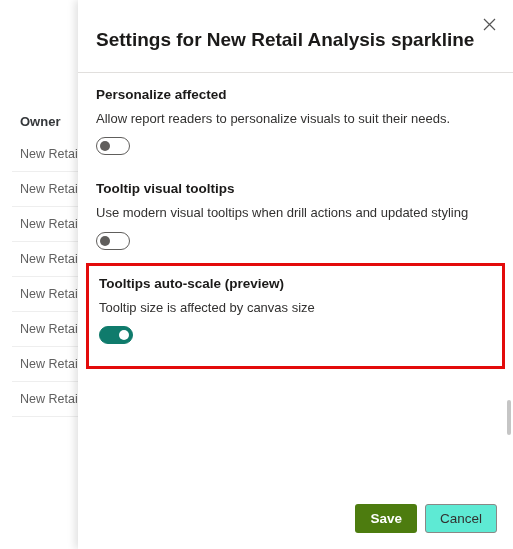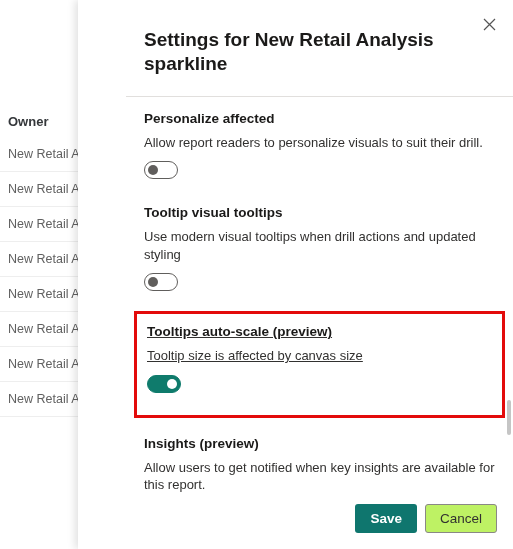--- a/index.html
+++ b/index.html
@@ -7,21 +7,21 @@
       font-family: "Segoe UI", -apple-system, sans-serif;
       width: 513px;
       height: 549px;
       position: relative;
       overflow: hidden;
       background: #fff;
       color: #323130;
     }
     .background-list {
       position: absolute;
-      left: 0;
+      left: 12px;
       top: 110px;
       width: 78px;
       font-size: 13px;
       color: #34373a;
     }
     .bg-header {
       font-weight: 600;
       padding: 4px 8px 8px 8px;
       font-size: 13px;
     }
@@ -36,21 +36,20 @@
     .panel {
       position: absolute;
       left: 78px;
       top: 0;
       right: 0;
       bottom: 0;
       background: #fff;
       box-shadow: -3px 0 8px rgba(0,0,0,0.12);
       display: flex;
       flex-direction: column;
-      padding-left: 48px;
     }
     .panel-header {
       padding: 28px 18px 20px 18px;
       position: relative;
     }
     .panel-title {
       font-size: 19px;
       font-weight: 600;
       color: #1b1a19;
       line-height: 1.25;
@@ -119,44 +118,43 @@
       width: 10px;
       height: 10px;
       border-radius: 50%;
       background: #fff;
       right: 3px;
       top: 3px;
     }
     .highlight-box {
       border: 3px solid #e30b0b;
       padding: 6px 10px 10px 10px;
-      margin: 8px -10px 4px -10px;
-      text-decoration: underline;
+      margin: 1px -10px 4px -10px;
     }
     .panel-footer {
       padding: 10px 16px 16px 16px;
       display: flex;
       justify-content: flex-end;
       gap: 8px;
     }
     .btn {
       padding: 6px 14px;
       font-size: 13.5px;
       border-radius: 3px;
       cursor: pointer;
       font-family: inherit;
       border: 1px solid transparent;
     }
     .btn-primary {
-      background: #0f766e;
+      background: #4d7c0f;
       color: #fff;
       font-weight: 600;
     }
     .btn-secondary {
-      background: #bef264;
+      background: #5eead4;
       color: #323130;
       border: 1px solid #8a8886;
     }
     .scroll-indicator {
       position: absolute;
       right: 2px;
       top: 400px;
       width: 4px;
       height: 35px;
       background: #c5c5c5;
@@ -185,43 +183,38 @@
       <svg width="13" height="13" viewBox="0 0 13 13">
           <path d="M1 1 L12 12 M12 1 L1 12" stroke="#555" stroke-width="1.2" fill="none"></path>
         </svg>
     </div>
   </div>
 
   <div class="panel-body">
 
     <div class="section">
       <div class="section-title">Personalize affected</div>
-      <div class="section-desc">Allow report readers to personalize visuals to suit their drill.</div>
+      <div class="section-desc">Allow report readers to personalize visuals to suit their needs.</div>
       <div class="toggle toggle-off"><div class="knob"></div></div>
     </div>
 
     <div class="section">
       <div class="section-title">Tooltip visual tooltips</div>
       <div class="section-desc">Use modern visual tooltips when drill actions and updated styling</div>
       <div class="toggle toggle-off"><div class="knob"></div></div>
     </div>
 
     <div class="highlight-box">
       <div class="section" style="padding-top:4px;">
         <div class="section-title">Tooltips auto-scale (preview)</div>
         <div class="section-desc">Tooltip size is affected by canvas size</div>
         <div class="toggle toggle-on"><div class="knob"></div></div>
       </div>
     </div>
 
-    <div class="section">
-      <div class="section-title">Insights (preview)</div>
-      <div class="section-desc">Allow users to get notified when key insights are available for this report.</div>
-      <div class="toggle toggle-off"><div class="knob"></div></div>
-    </div>
 
     <div class="section">
       
       
       
     </div>
 
   </div>
 
   <div class="scroll-indicator"></div>

